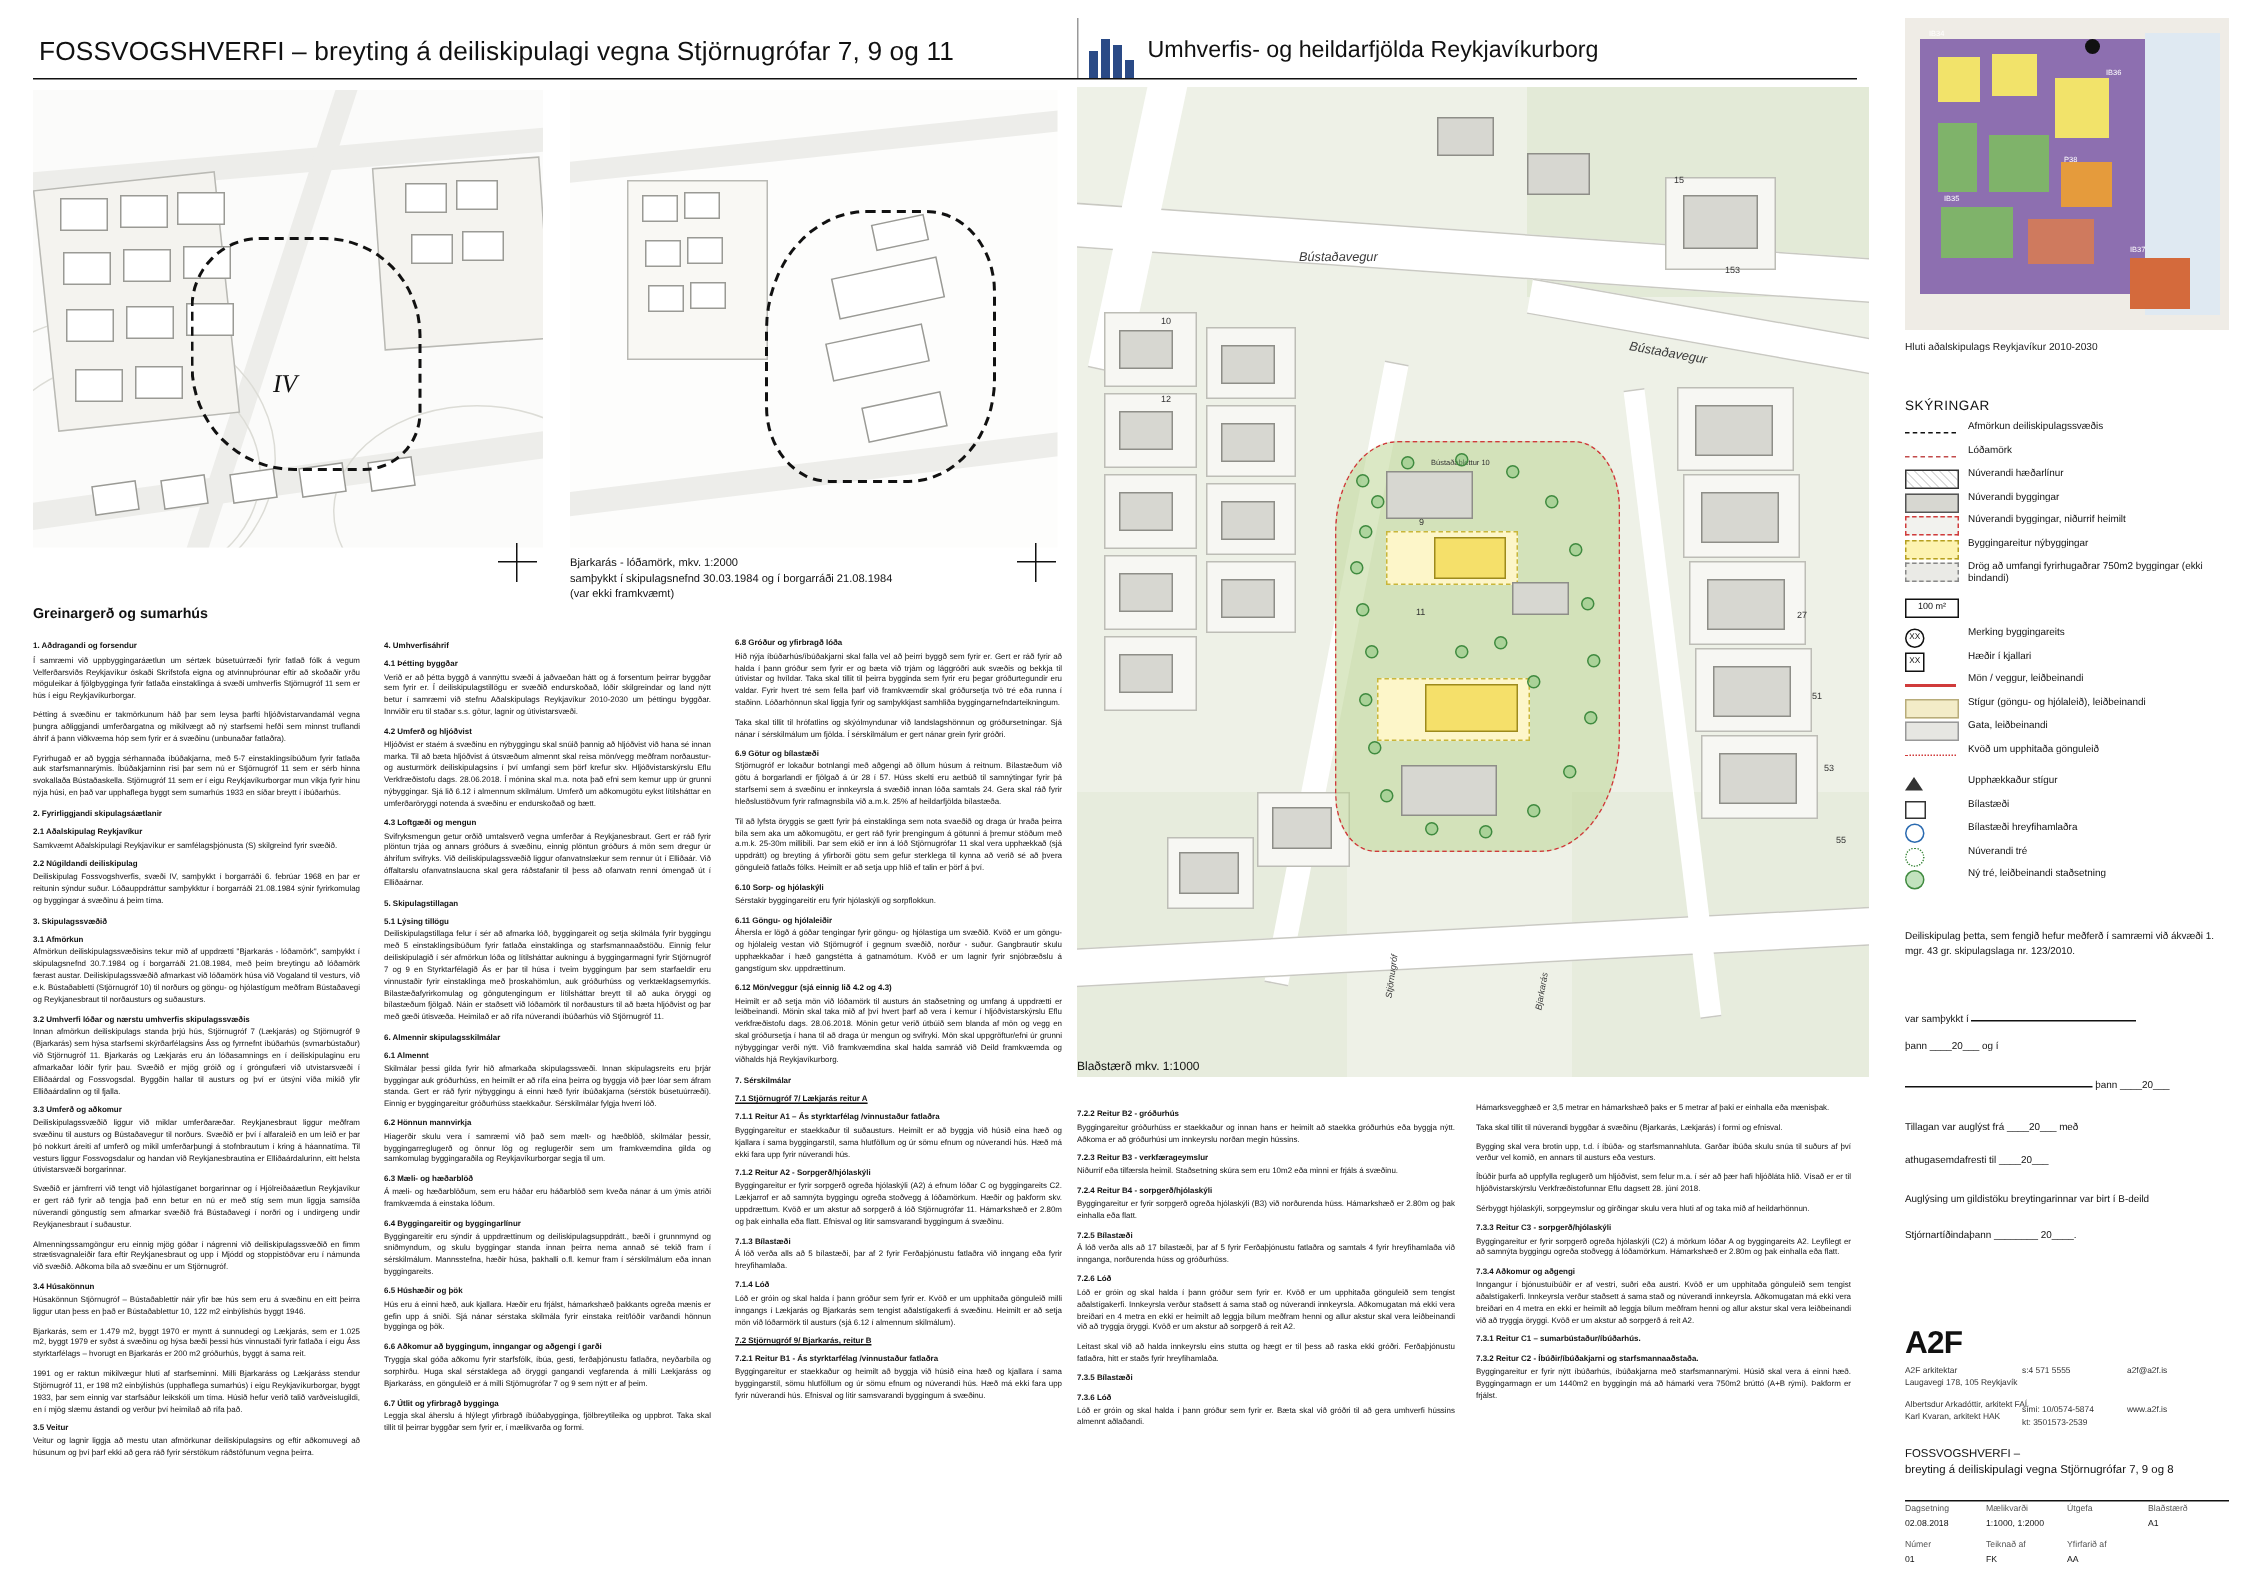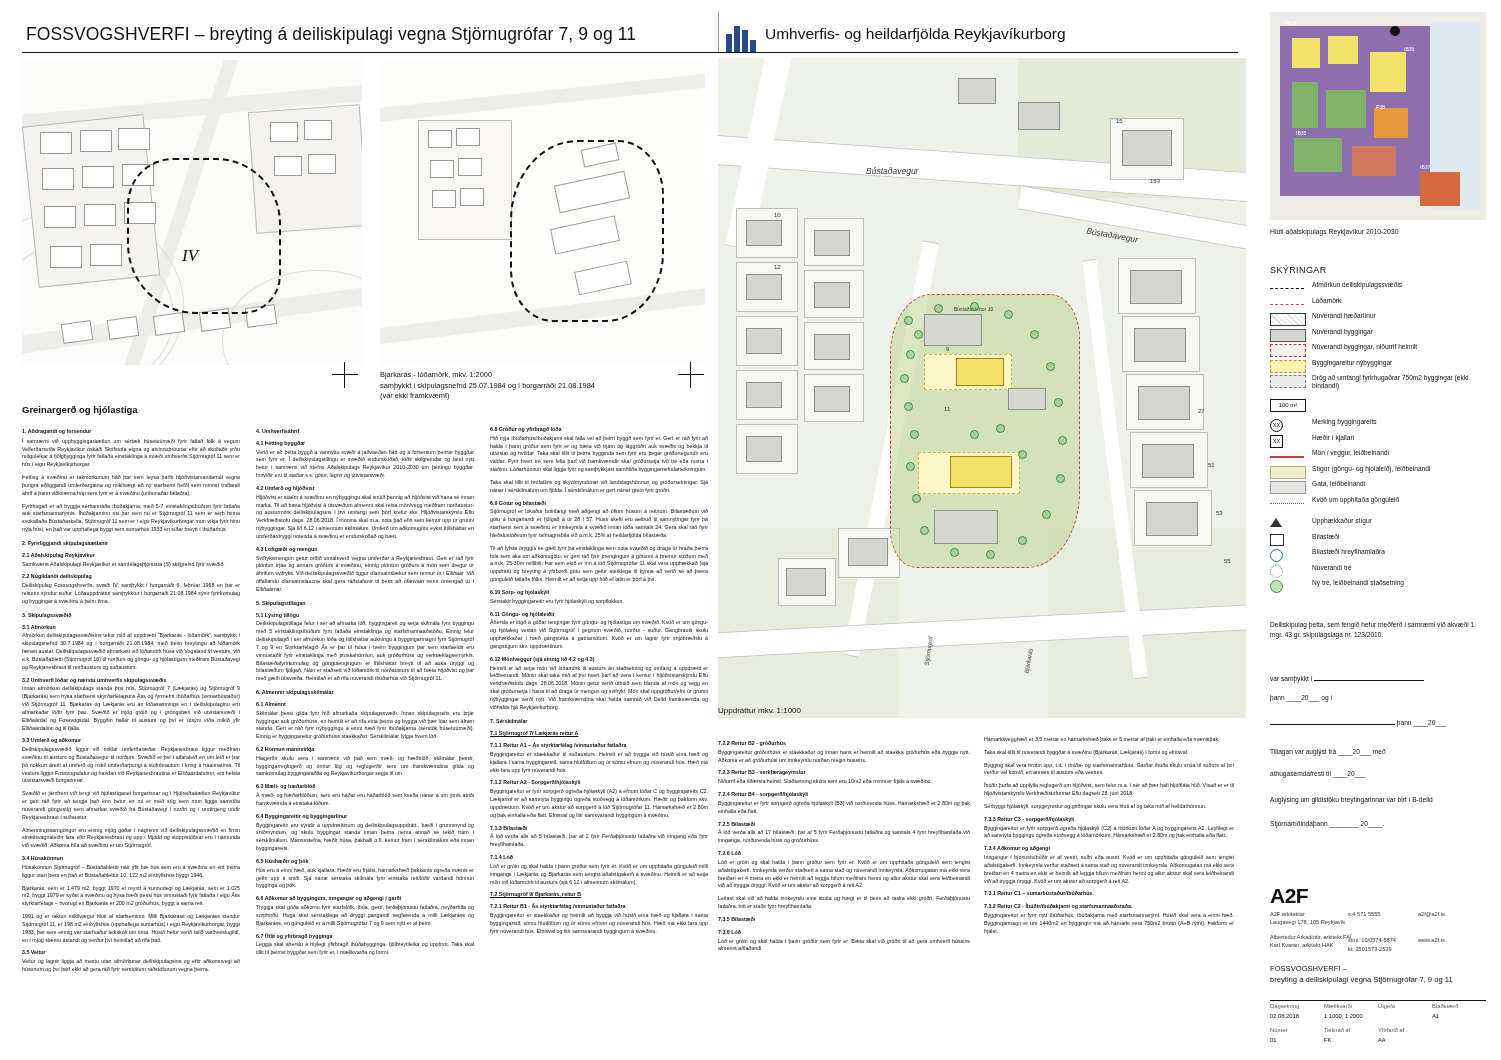--- a/index.html
+++ b/index.html
@@ -148,21 +148,21 @@
     <div class="bld" style="left:52px;top:130px;width:22px;height:16px;"></div>
     <div class="bld" style="left:80px;top:128px;width:22px;height:16px;"></div>
     <div class="bld" style="left:176px;top:118px;width:70px;height:26px;transform:rotate(-12deg);"></div>
     <div class="bld" style="left:172px;top:162px;width:64px;height:24px;transform:rotate(-12deg);"></div>
     <div class="bld" style="left:196px;top:206px;width:52px;height:22px;transform:rotate(-12deg);"></div>
     <div class="bld" style="left:202px;top:86px;width:34px;height:16px;transform:rotate(-12deg);"></div>
     <div class="dashzone" style="left:130px;top:80px;width:150px;height:178px;border-radius:44% 30% 38% 28%;"></div>
   </div>
   <div class="crosshair" style="left:678px;top:362px;"></div>
   <div class="mapcap c2" style="white-space:pre-line;">Bjarkarás - lóðamörk, mkv. 1:2000
-samþykkt í skipulagsnefnd 25.07.1984 og í borgarráði 21.08.1984
+samþykkt í skipulagsnefnd 30.03.1984 og í borgarráði 21.08.1984
 (var ekki framkvæmt)</div>
 
   <div class="bigmap">
     <div class="bm-green" style="left:0;top:0;width:528px;height:660px;background:#eef1e7;"></div>
     <div class="bm-green" style="left:300px;top:0;width:228px;height:140px;background:#e3ead7;"></div>
     <div class="bm-green" style="left:0;top:470px;width:180px;height:190px;background:#e7ecdd;"></div>
     <div class="bm-green" style="left:330px;top:470px;width:198px;height:190px;background:#e7ecdd;"></div>
 
     <div class="bm-road" style="left:-20px;top:96px;width:580px;height:28px;transform:rotate(4deg);"></div>
     <div class="bm-road" style="left:300px;top:150px;width:260px;height:22px;transform:rotate(10deg);"></div>
@@ -253,21 +253,21 @@
     <div class="tree" style="left:336px;top:340px;"></div>
     <div class="tree" style="left:328px;top:304px;"></div>
     <div class="tree" style="left:312px;top:272px;"></div>
     <div class="tree" style="left:286px;top:252px;"></div>
     <div class="tree" style="left:252px;top:244px;"></div>
     <div class="tree" style="left:216px;top:246px;"></div>
     <div class="tree" style="left:252px;top:372px;"></div>
     <div class="tree" style="left:278px;top:366px;"></div>
     <div class="tree" style="left:300px;top:392px;"></div>
   </div>
-  <div class="bigcap">Uppdráttur mkv. 1:1000</div>
+  <div class="bigcap">Blaðstærð mkv. 1:1000</div>
 
   <div class="keymap">
     <div class="km-blk" style="left:0;top:0;width:216px;height:208px;background:#efece6;"></div>
     <div class="km-blk" style="left:10px;top:14px;width:150px;height:170px;background:#8d6fb0;"></div>
     <div class="km-blk" style="left:22px;top:26px;width:28px;height:30px;background:#f2e36a;"></div>
     <div class="km-blk" style="left:58px;top:24px;width:30px;height:28px;background:#f2e36a;"></div>
     <div class="km-blk" style="left:100px;top:40px;width:36px;height:40px;background:#f2e36a;"></div>
     <div class="km-blk" style="left:22px;top:70px;width:26px;height:46px;background:#7fb36a;"></div>
     <div class="km-blk" style="left:56px;top:78px;width:40px;height:38px;background:#7fb36a;"></div>
     <div class="km-blk" style="left:104px;top:96px;width:34px;height:30px;background:#e59b3c;"></div>
@@ -387,21 +387,21 @@
       <div>kt: 3501573-2539</div>
     </div>
     <div class="col3">
       <div>a2f@a2f.is</div>
       <div style="height:18px;"></div>
       <div>www.a2f.is</div>
     </div>
   </div>
 
   <div class="rproj" style="white-space:pre-line;">FOSSVOGSHVERFI –
-breyting á deiliskipulagi vegna Stjörnugrófar 7, 9 og 11</div>
+breyting á deiliskipulagi vegna Stjörnugrófar 7, 9 og 8</div>
   <div class="tblbox">
     <div class="r">
       <div class="c k">Dagsetning</div>
       <div class="c k">Mælikvarði</div>
       <div class="c k">Útgefa</div>
       <div class="c k">Blaðstærð</div>
     </div>
     <div class="r">
       <div class="c v">02.08.2018</div>
       <div class="c v">1:1000, 1:2000</div>
@@ -415,21 +415,21 @@
       <div class="c k"></div>
     </div>
     <div class="r">
       <div class="c v">01</div>
       <div class="c v">FK</div>
       <div class="c v">AA</div>
       <div class="c v"></div>
     </div>
   </div>
 
-  <div class="gtitle">Greinargerð og hjólastíga</div>
+  <div class="gtitle">Greinargerð og sumarhús</div>
 
   <div class="col c1x" id="col1">
       <div class="sec">1. Aðdragandi og forsendur</div>
       <div class="" style="margin: 0px 0px 5px;">Í samræmi við uppbyggingaráætlun um sértæk búsetuúrræði fyrir fatlað fólk á vegum Velferðarsviðs Reykjavíkur óskaði Skrifstofa eigna og atvinnuþróunar eftir að skoðaðir yrðu möguleikar á fjölgbygginga fyrir fatlaða einstaklinga á svæði umhverfis Stjörnugróf 11 sem er hús í eigu Reykjavíkurborgar.</div>
       <div class="" style="margin: 0px 0px 5px;">Þétting á svæðinu er takmörkunum háð þar sem leysa þarfti hljóðvistarvandamál vegna þungra aðliggjandi umferðargatna og mikilvægt að ný starfsemi hefði sem minnst truflandi áhrif á þann viðkvæma hóp sem fyrir er á svæðinu (unbunaðar fatlaðra).</div>
       <div class="" style="margin: 0px 0px 5px;">Fyrirhugað er að byggja sérhannaða íbúðakjarna, með 5-7 einstaklingsíbúðum fyrir fatlaða auk starfsmannarýmis. Íbúðakjarninn risi þar sem nú er Stjörnugróf 11 sem er sérb hinna svokallaða Bústaðaskella. Stjörnugróf 11 sem er í eigu Reykjavíkurborgar mun víkja fyrir hinu nýja húsi, en það var upphaflega byggt sem sumarhús 1933 en síðar breytt í íbúðarhús.</div>
       <div class="sec">2. Fyrirliggjandi skipulagsáætlanir</div>
       <div class="sub">2.1 Aðalskipulag Reykjavíkur</div>
       <div class="" style="margin: 0px 0px 5px;">Samkvæmt Aðalskipulagi Reykjavíkur er samfélagsþjónusta (S) skilgreind fyrir svæðið.</div>
       <div class="sub">2.2 Núgildandi deiliskipulag</div>

